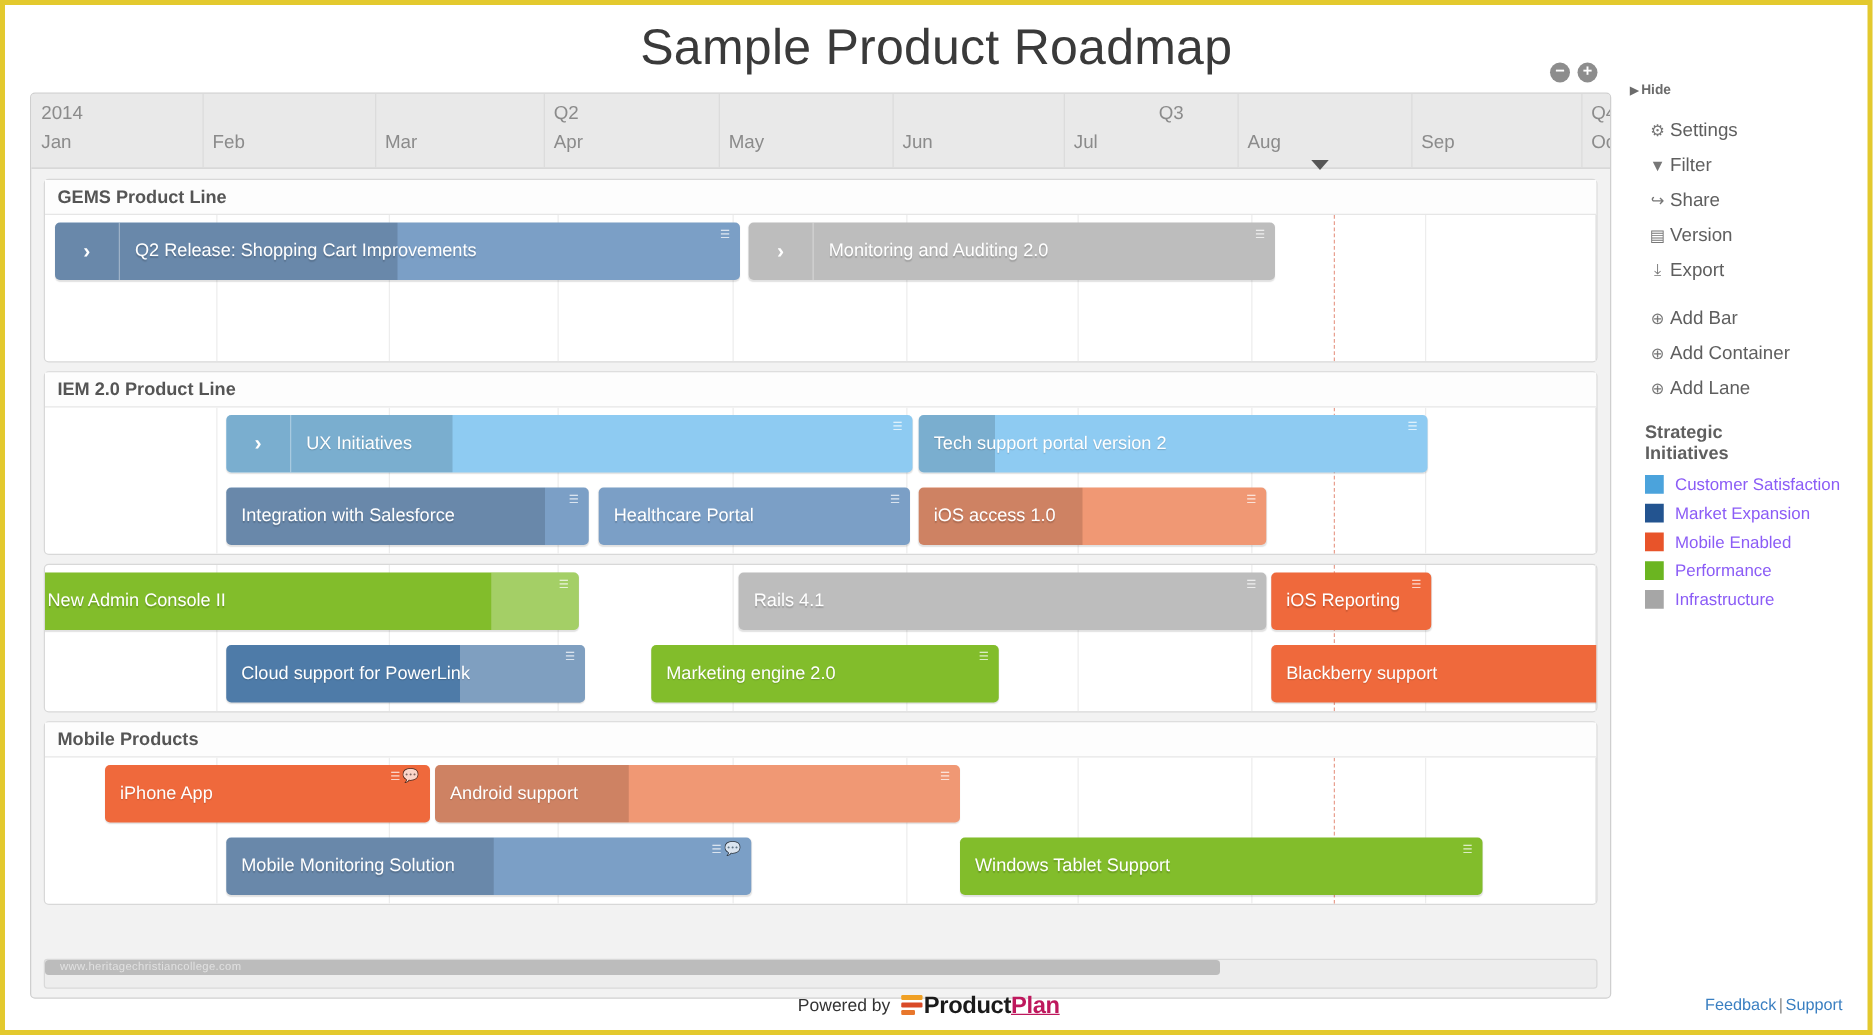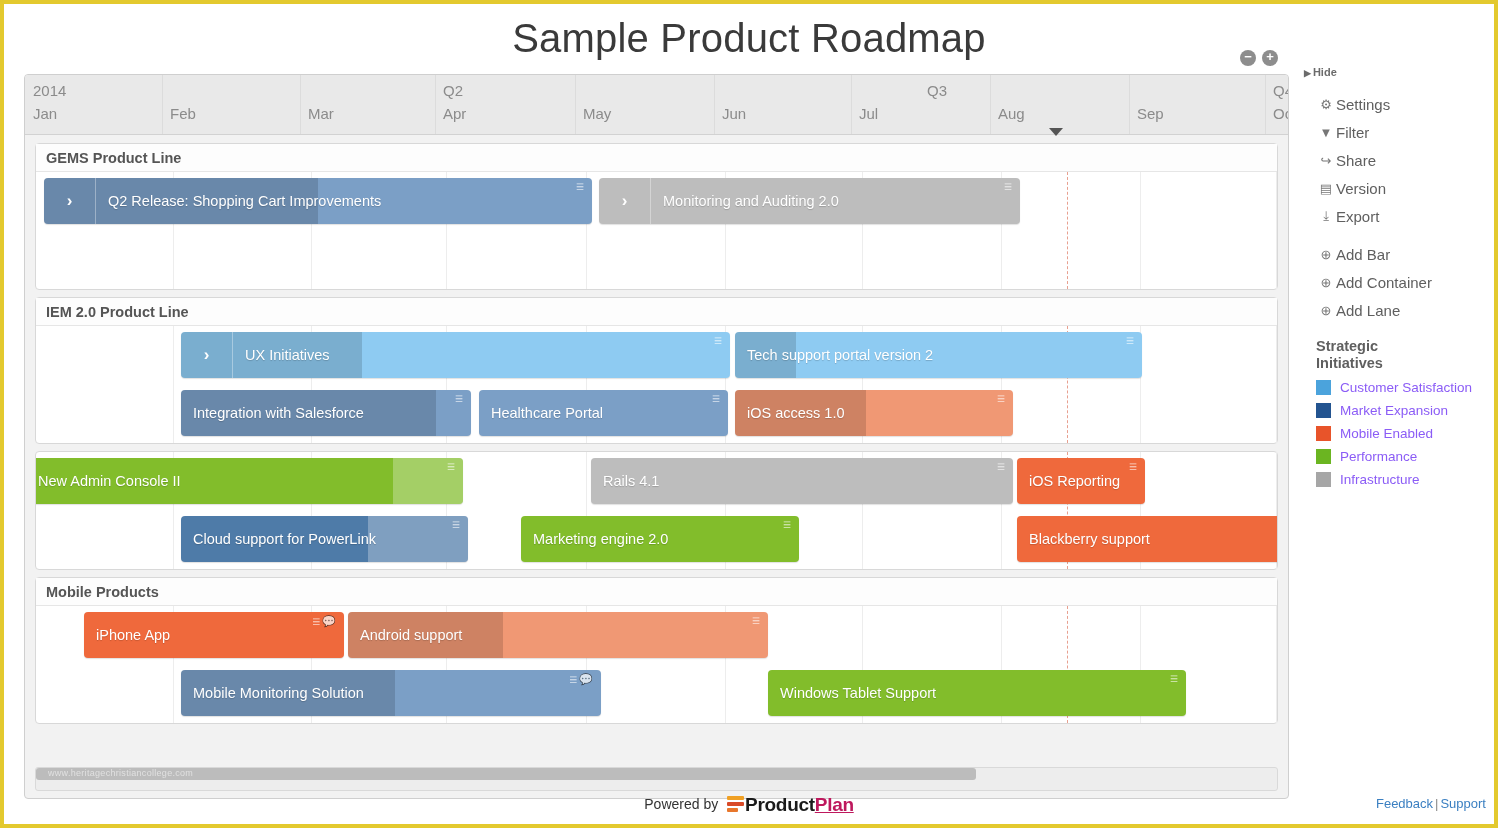--- a/index.html
+++ b/index.html
@@ -252,21 +252,21 @@
   }
   .legend-swatch {
     width: 15px; height: 15px;
     flex: 0 0 15px;
     margin-right: 9px;
   }
 
   
   #footer {
     position: absolute;
-    left: 0; right: 0; bottom: 4px;
+    left: 0; right: 12px; bottom: 4px;
     height: 30px;
   }
   #powered {
     position: absolute;
     left: 0; right: 0;
     text-align: center;
     top: 4px;
     font-size: 14px;
     color: #333;
   }

